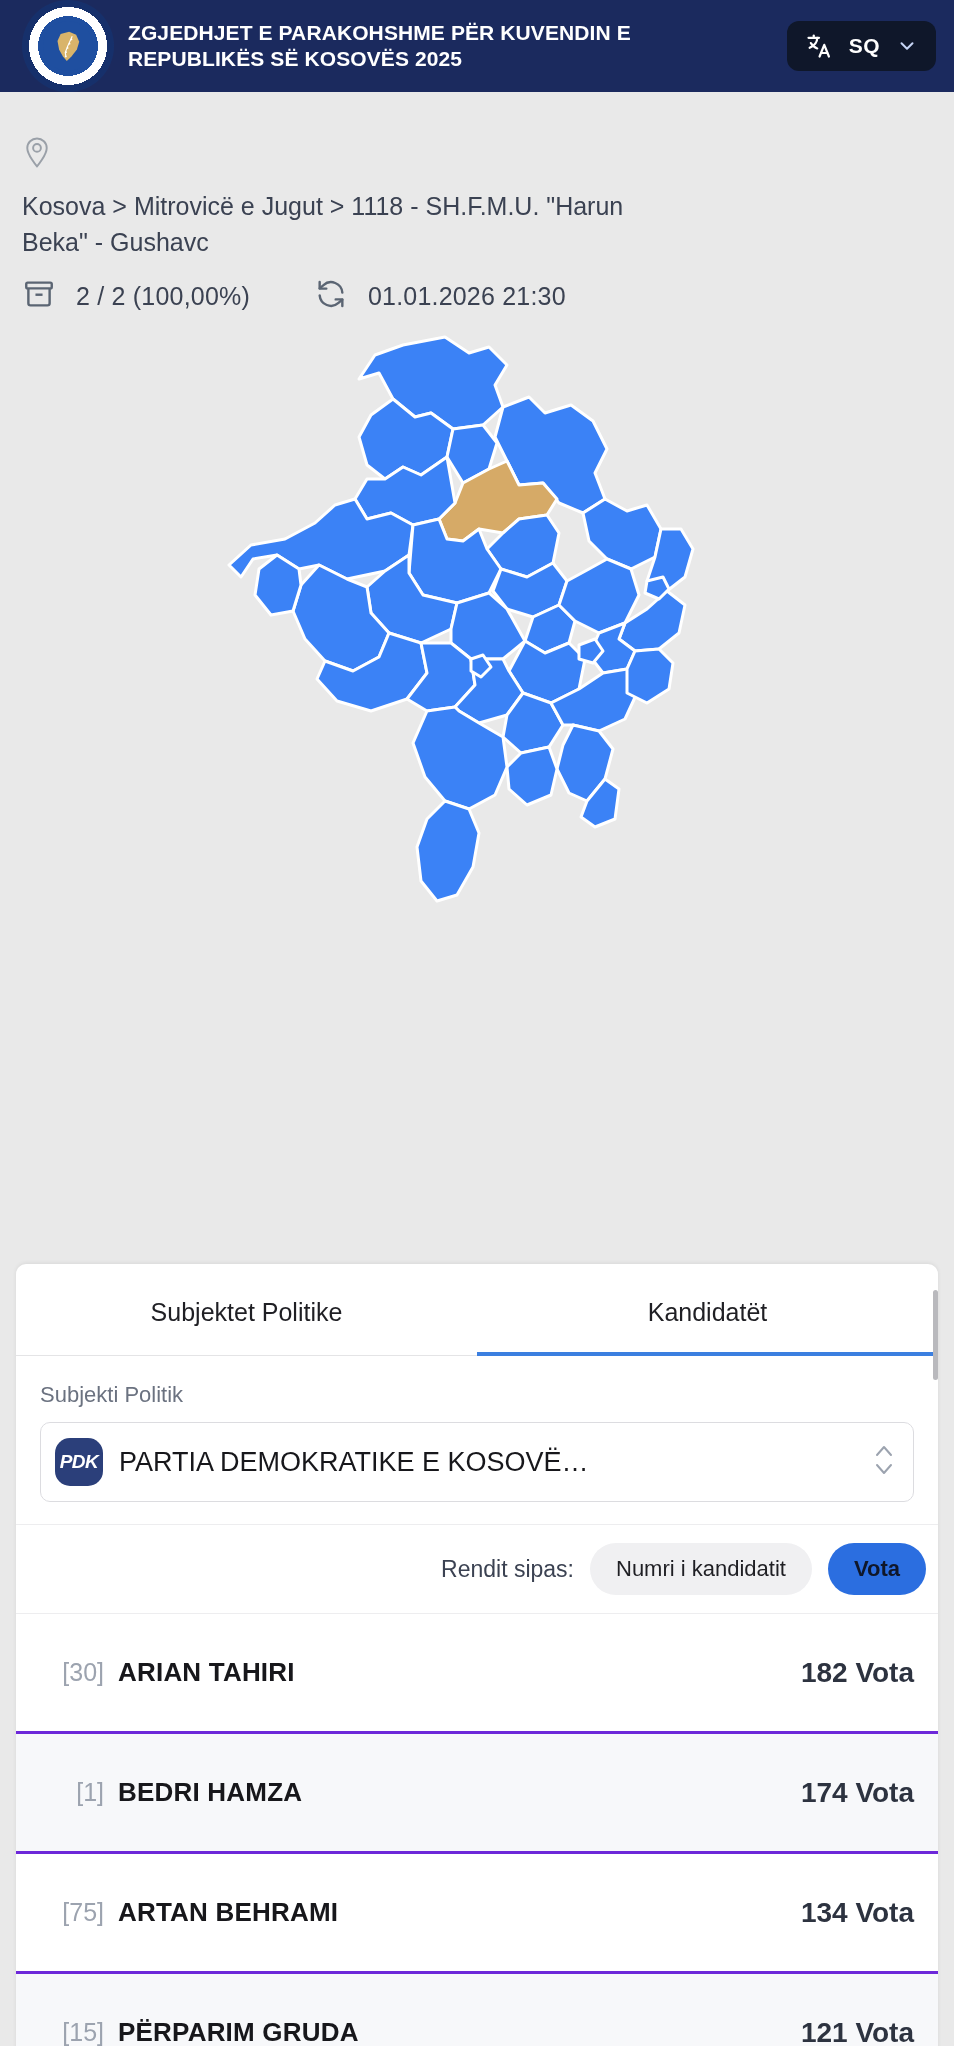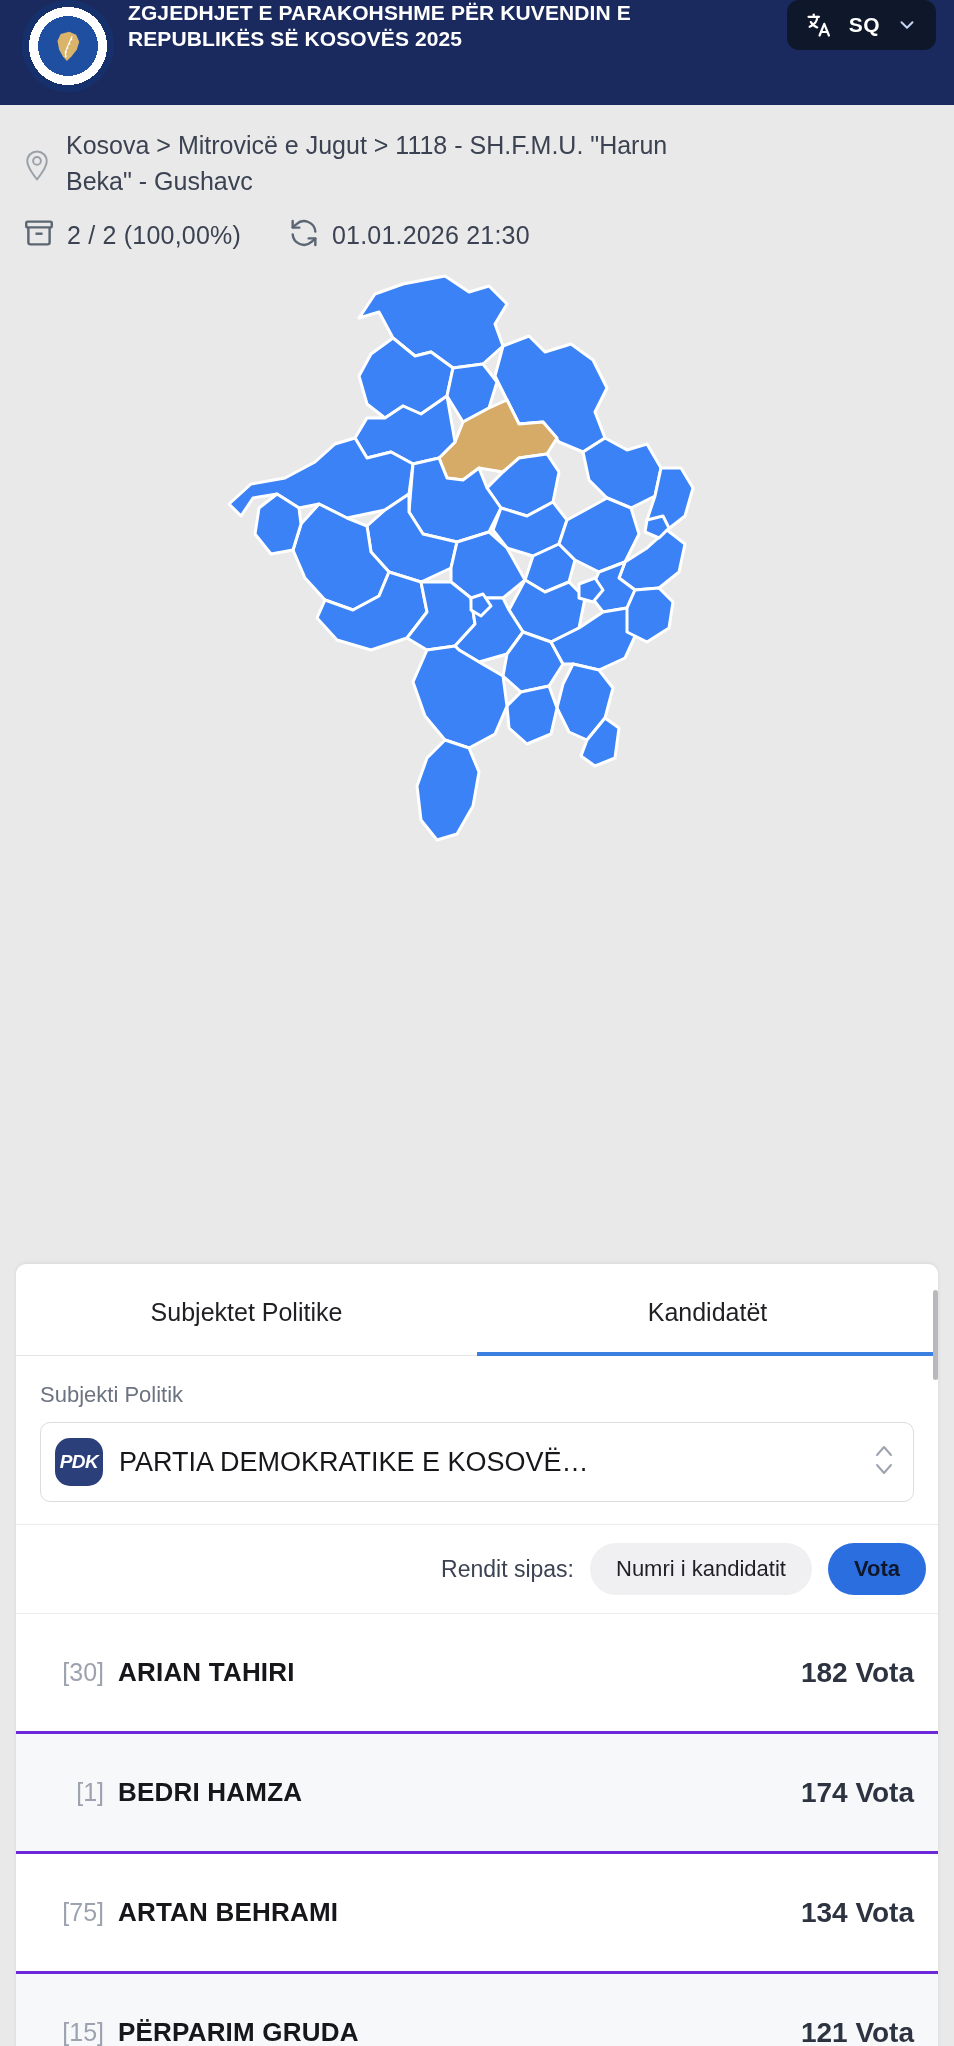--- a/index.html
+++ b/index.html
@@ -6,23 +6,24 @@
   html,body { width:954px; height:2046px; }
   body {
     font-family:"Liberation Sans", sans-serif;
     background:#e9e9e9;
     overflow:hidden;
     position:relative;
   }
 
   
   .header {
-    height:105px;
+    height:92px;
     background:#1b2a5e;
     display:flex;
+    align-items:center;
     padding:0 18px 0 22px;
     gap:14px;
     position:relative;
     overflow:hidden;
   }
   .seal {
     width:92px; height:92px; flex:0 0 92px;
     border-radius:50%;
     background:
       radial-gradient(circle at 50% 50%, #1f4fa0 0 46%, #ffffff 46% 60%, #16306b 60% 72%, #ffffff 72% 78%, #16306b 78% 100%);
@@ -60,35 +61,36 @@
   .lang-btn .lab { font-size:21px; font-weight:bold; letter-spacing:.5px;}
   .lang-btn svg { display:block; }
 
   
   .crumb-wrap {
     background:#e9e9e9;
     padding:22px 24px 0 22px;
     display:flex;
     align-items:flex-start;
     gap:14px;
+    flex-direction:column;
   }
   .pin { flex:0 0 30px; margin-top:22px; }
   .crumb {
     font-size:25px;
     color:#3b4252;
     line-height:1.45;
     max-width:660px;
   }
 
   
   .stats {
     background:#e9e9e9;
     display:flex;
     align-items:center;
-    gap:11px;
+    gap:20px;
     padding:16px 22px 10px 22px;
     color:#4b5563;
     font-size:25px;
   }
   .stats .sep { width:24px; }
   .stats .val { color:#3b4252; letter-spacing:.2px; }
 
   
   .map-area {
     background:#e9e9e9;

